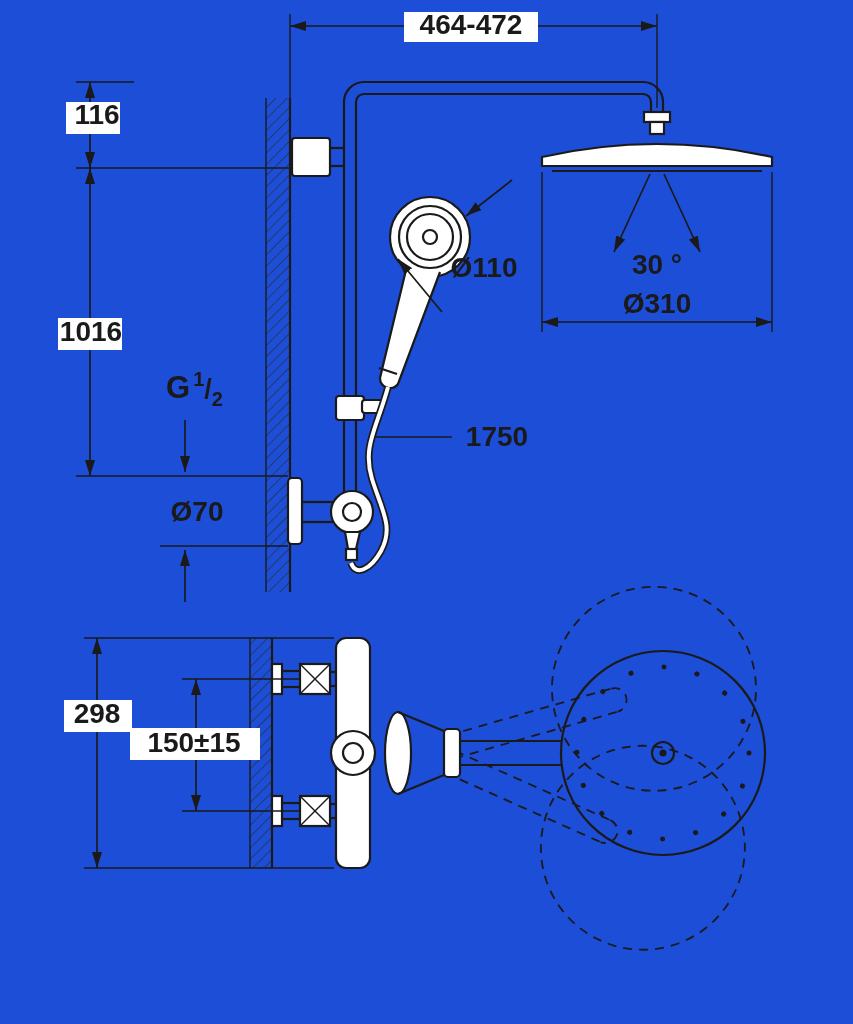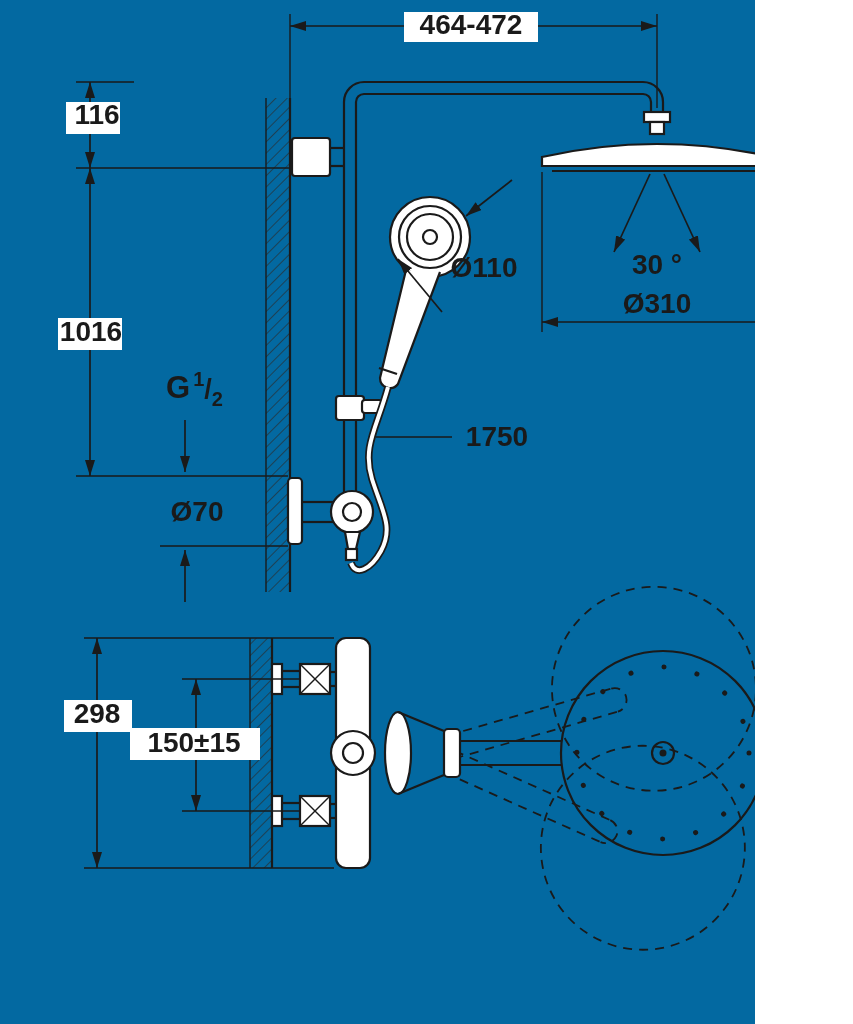--- a/index.html
+++ b/index.html
@@ -1,16 +1,16 @@
 <!DOCTYPE html>
 <html><head>
 <meta charset="utf-8">
 <style>
   html,body{margin:0;padding:0;background:#ffffff;}
-  .stage{width:755px;height:1024px;background:#0369a1;position:relative;overflow:hidden;}
+  .stage{width:853px;height:1024px;background:#1d4ed8;position:relative;overflow:hidden;}
   .txt{font-family:"Liberation Sans",sans-serif;font-size:28px;font-weight:600;fill:#1a1a1a;}
   .ol{stroke:#1a1a1a;stroke-width:2.2;fill:none;}
   .olw{stroke:#1a1a1a;stroke-width:2.2;fill:#ffffff;}
   .dim{stroke:#1a1a1a;stroke-width:1.7;fill:none;}
   .thin{stroke:#1a1a1a;stroke-width:1.4;fill:none;}
   .dash{stroke:#1a1a1a;stroke-width:1.8;fill:none;stroke-dasharray:9 7;}
   .bg{fill:#ffffff;stroke:none;}
   .hoseb{stroke:#1a1a1a;stroke-width:7.5;fill:none;}
   .hosew{stroke:#ffffff;stroke-width:4;fill:none;}
   .dots{stroke:#1a1a1a;stroke-width:5;fill:none;stroke-dasharray:0.1 33.7;stroke-linecap:round;}

